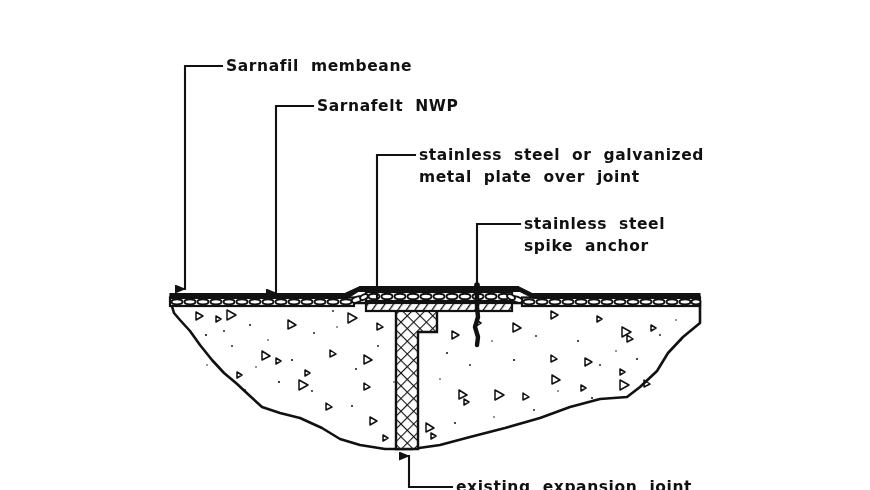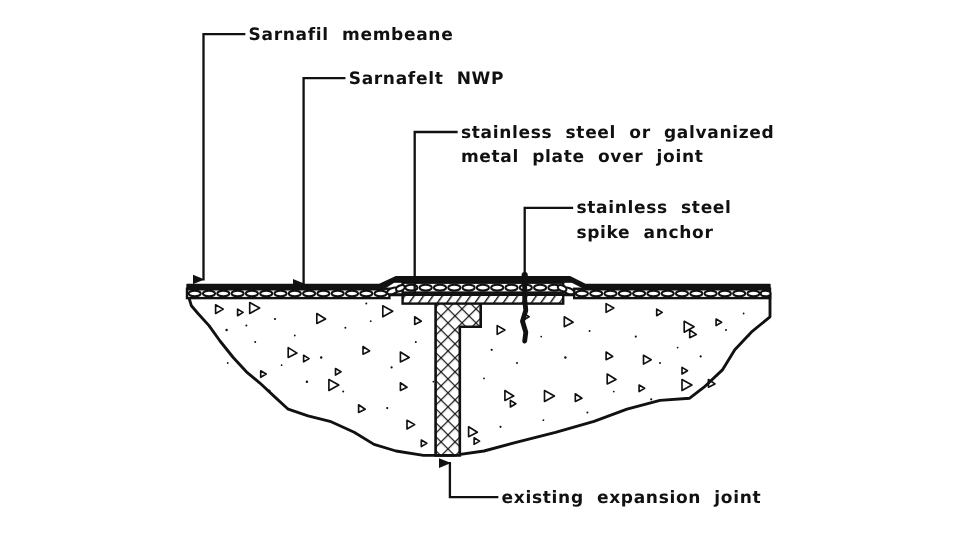--- a/index.html
+++ b/index.html
@@ -1,21 +1,21 @@
 <!DOCTYPE html>
 <html><head>
 <meta charset="utf-8">
 <style>
   html,body{margin:0;padding:0;background:#ffffff;}
   body{
     width:870px;height:490px;
     font-family:"DejaVu Sans", sans-serif;
     overflow:hidden;position:relative;
   }
-  #stage{position:absolute;inset:0;width:870px;height:345px;}
+  #stage{position:absolute;inset:0;width:870px;height:345px;margin-top:35px;}
   svg{display:block;}
   .lbl{
     font-family:"DejaVu Sans", sans-serif;
     font-size:15.5px;
     font-weight:600;
     letter-spacing:0.6px;
     fill:#111111;
     white-space:pre;
   }
 </style>

